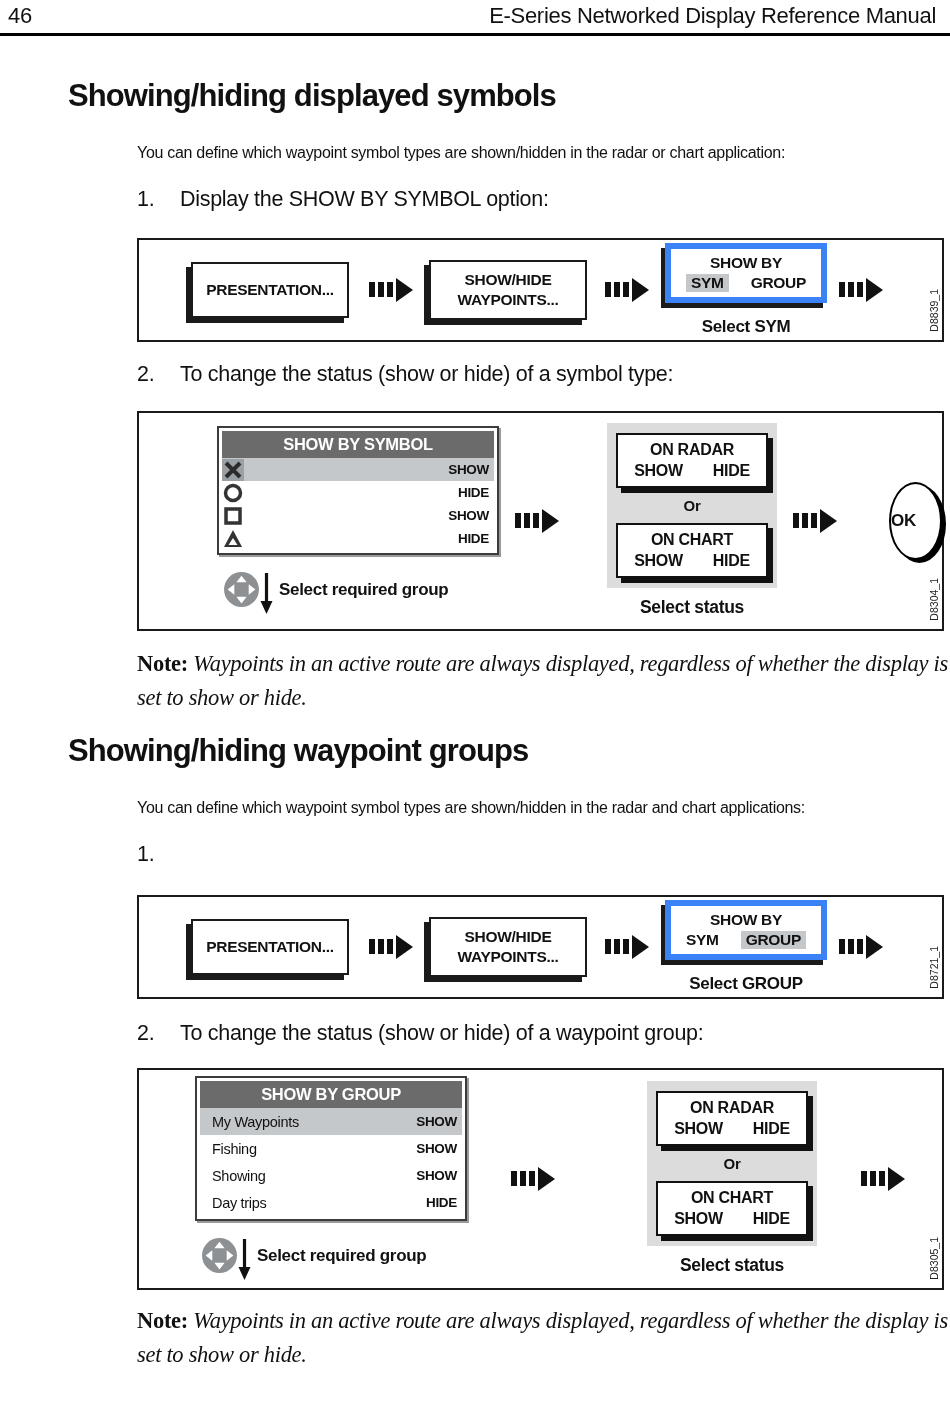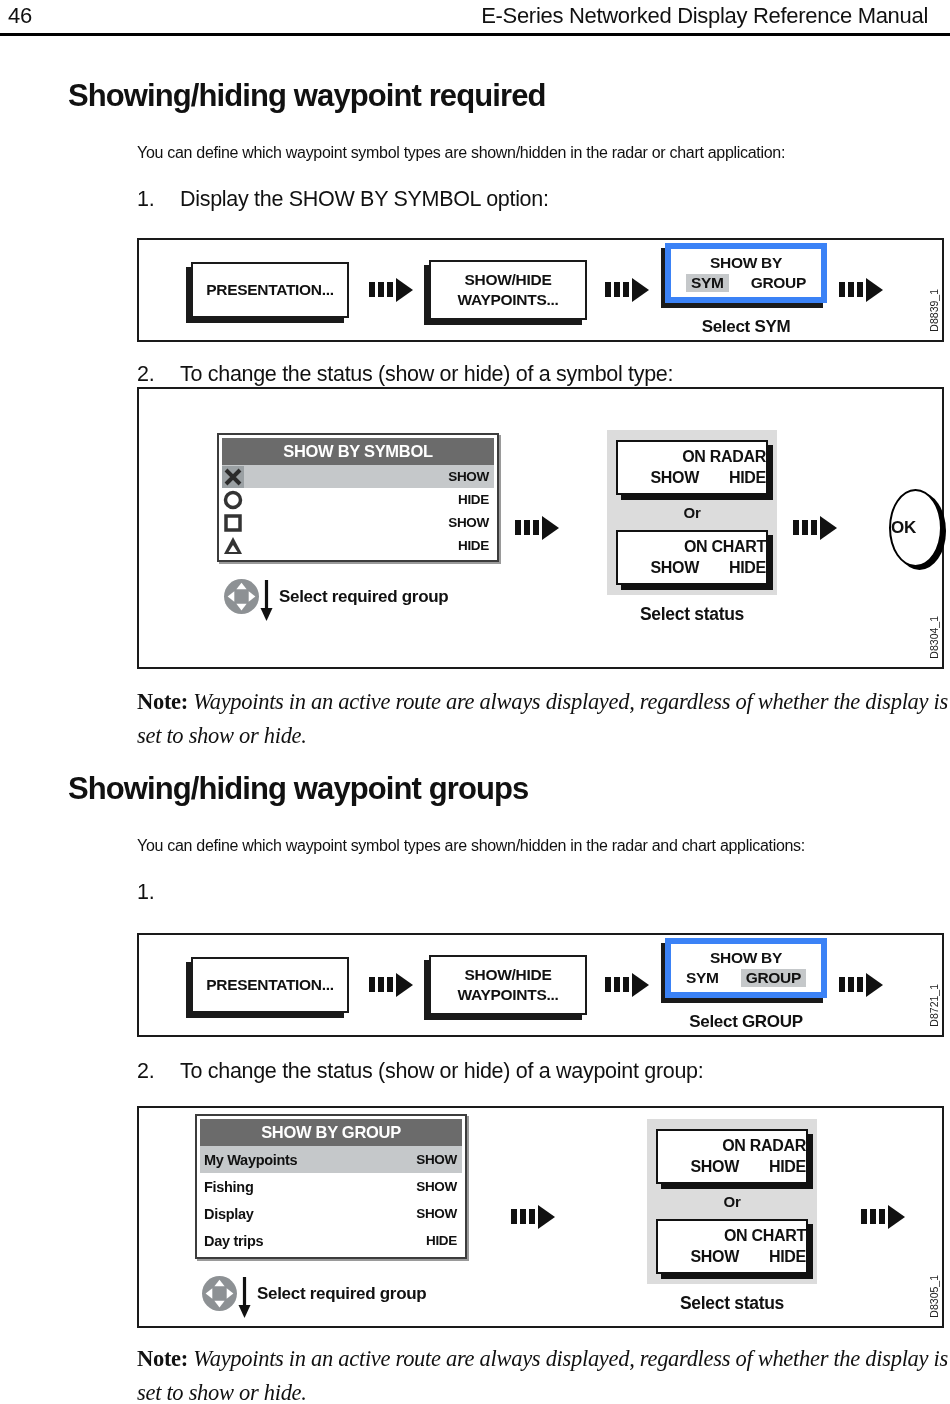--- a/index.html
+++ b/index.html
@@ -6,21 +6,21 @@
   html,body { margin:0; padding:0; }
   body {
     width:950px; height:1404px; overflow:hidden;
     background:#fff; color:#111;
     font-family:"Liberation Sans", sans-serif;
     letter-spacing:-0.3px;
   }
   
   .page-header {
     display:flex; justify-content:space-between; align-items:flex-end;
-    padding:3px 22px 4px 8px; border-bottom:3px solid #000;
+    padding:3px 14px 4px 8px; border-bottom:3px solid #000;
     font-size:22px; font-weight:500;
   }
   
   .section-heading {
     margin:42px 0 0 68px; font-size:31px; font-weight:bold; letter-spacing:-0.9px;
   }
   .intro { margin:28px 0 0 137px; width:812px; font-size:16px; line-height:1.42; }
   .step  { margin:22px 0 0 137px; font-size:21.5px; display:flex; }
   .step .num { width:43px; flex:0 0 43px; }
   .note {
@@ -63,47 +63,47 @@
   .seg-arrow i { display:block; width:6px; height:15px; background:#111; margin-right:3px; }
   .seg-arrow .head {
     display:block; width:0; height:0;
     border-left:17px solid #111; border-top:12px solid transparent; border-bottom:12px solid transparent;
   }
   .a-m1 { margin-left:20px; margin-right:16px; }
   .a-m2 { margin-left:18px; margin-right:16px; }
   .a-m3 { margin-left:12px; }
   
   .fig-status { display:flex; align-items:center; }
-  .fig2 { height:282px; }
+  .fig2 { height:220px; margin-top:24px; }
   .fig4 { height:222px; margin-top:22px;gap:28px; }
   .panel-wrap { display:flex; flex-direction:column; }
   .list-panel { border:2px solid #3c3c3c; background:#fff; padding:3px; box-shadow:2px 2px 0 #9a9a9a; }
   .list-header {
     background:#6b6b6b; color:#fff; text-align:center;
     font-weight:bold; font-size:16.5px; height:27px; line-height:27px;
   }
   .sym-panel { width:282px; }
   .sym-row { height:23px; display:flex; align-items:center; }
   .grp-panel { width:272px; }
   .grp-row { height:27px; display:flex; align-items:center; }
   .row-selected { background:#c5c8ca; }
   .sym-icon { width:22px; height:22px; flex:0 0 22px; }
   .row-status { margin-left:auto; font-size:13.5px; font-weight:bold; padding-right:5px; }
-  .grp-name { font-size:14.5px; font-weight:700; padding-left:4px; }
+  .grp-name { font-size:14.5px; font-weight:400; padding-left:12px; }
   .dpad-row { display:flex; align-items:flex-start; margin-top:16px; margin-left:6px; }
   .dpad-caption { font-size:17px; font-weight:bold; margin-top:9px; margin-left:6px; }
   .status-wrap { display:flex; flex-direction:column; align-items:center; }
   .status-panel {
     background:#dcdcdc; padding:10px 9px; width:170px;
     display:flex; flex-direction:column; align-items:center;
   }
   .status-box {
     background:#fff; border:2px solid #111; box-shadow:5px 5px 0 #111;
     width:152px; height:55px;
-    display:flex; flex-direction:column; align-items:flex-end; justify-content:center;
+    display:flex; flex-direction:column; align-items:center; justify-content:center;
     font-weight:bold; font-size:16px; line-height:1.3;
   }
   .sh-row { display:flex; gap:30px; }
   .or-label { font-weight:bold; font-size:15px; margin:9px 0; }
   .status-caption { margin-top:9px; font-size:17.5px; font-weight:bold; }
   .ok-circle {
     width:78px; height:78px; border:2.5px solid #000; border-radius:50%;
     box-shadow:4px 3px 0 #000; background:#fff;
     display:flex; align-items:center; 
     font-size:17px; font-weight:600;
@@ -120,21 +120,21 @@
   .mt-h2 { margin-top:18px; }
 </style>
 </head>
 <body>
 
 <div class="page-header">
   <span>46</span>
   <span>E-Series Networked Display Reference Manual</span>
 </div>
 
-<div class="section-heading">Showing/hiding waypoint required</div>
+<div class="section-heading">Showing/hiding displayed symbols</div>
 <div class="intro">You can define which waypoint symbol types are shown/hidden in the radar or chart application:</div>
 
 <div class="step">
   <span class="num">1.</span>
   <span>Display the SHOW BY SYMBOL option:</span>
 </div>
 
 <div class="figure fig-flow">
   <div class="nav-box presentation-box">
     <span>PRESENTATION...</span>
@@ -325,21 +325,21 @@
       <div class="list-header">SHOW BY GROUP</div>
       <div class="grp-row row-selected">
         <span class="grp-name">My Waypoints</span>
         <span class="row-status">SHOW</span>
       </div>
       <div class="grp-row">
         <span class="grp-name">Fishing</span>
         <span class="row-status">SHOW</span>
       </div>
       <div class="grp-row">
-        <span class="grp-name">Display</span>
+        <span class="grp-name">Showing</span>
         <span class="row-status">SHOW</span>
       </div>
       <div class="grp-row">
         <span class="grp-name">Day trips</span>
         <span class="row-status">HIDE</span>
       </div>
     </div>
     <div class="dpad-row">
       <svg width="37" height="37" viewBox="0 0 36 36">
           <circle cx="18" cy="18" r="17" fill="#8d9194"></circle>

